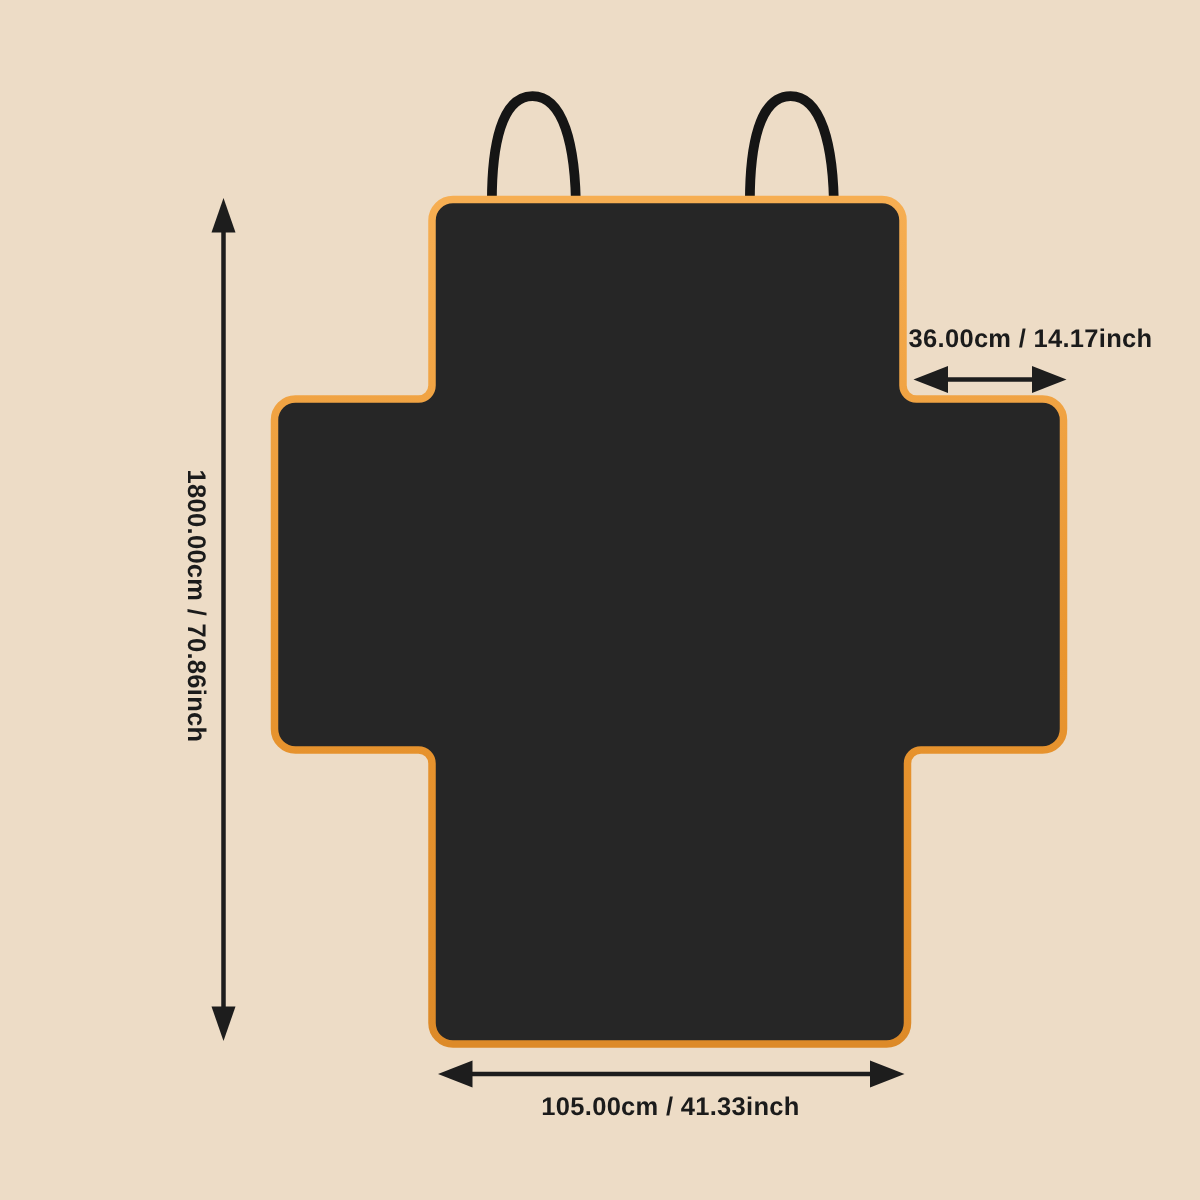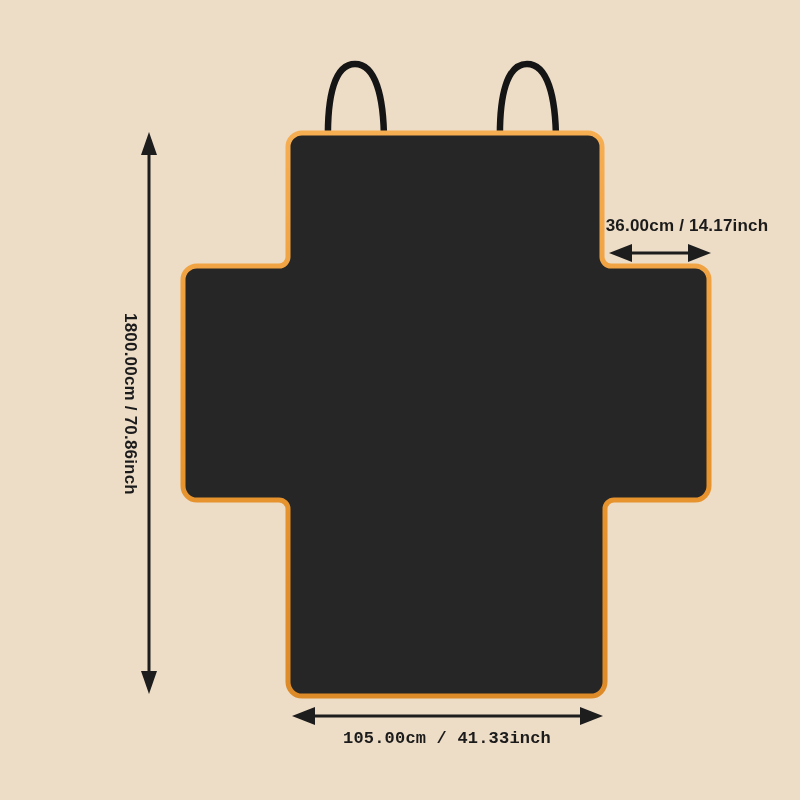--- a/index.html
+++ b/index.html
@@ -79,15 +79,15 @@
       <line x1="310" y1="716" x2="585" y2="716" stroke-width="3"></line>
       <polygon points="292,716 315,707 315,725" stroke="none"></polygon>
       <polygon points="603,716 580,707 580,725" stroke="none"></polygon>
     </g>
   </svg>
 
   <div class="dim-label vertical" style="left:130px; top:404px;">1800.00cm / 70.86inch</div>
 
   <div class="dim-label" style="left:687px; top:226px;">36.00cm / 14.17inch</div>
 
-  <div class="dim-label" style="left:447px; top:738px;font-family:Liberation Mono, monospace;">105.00cm / 41.33inch</div>
+  <div class="dim-label" style="left:447px; top:738px;">105.00cm / 41.33inch</div>
 
 </div>
 
 </body></html>

